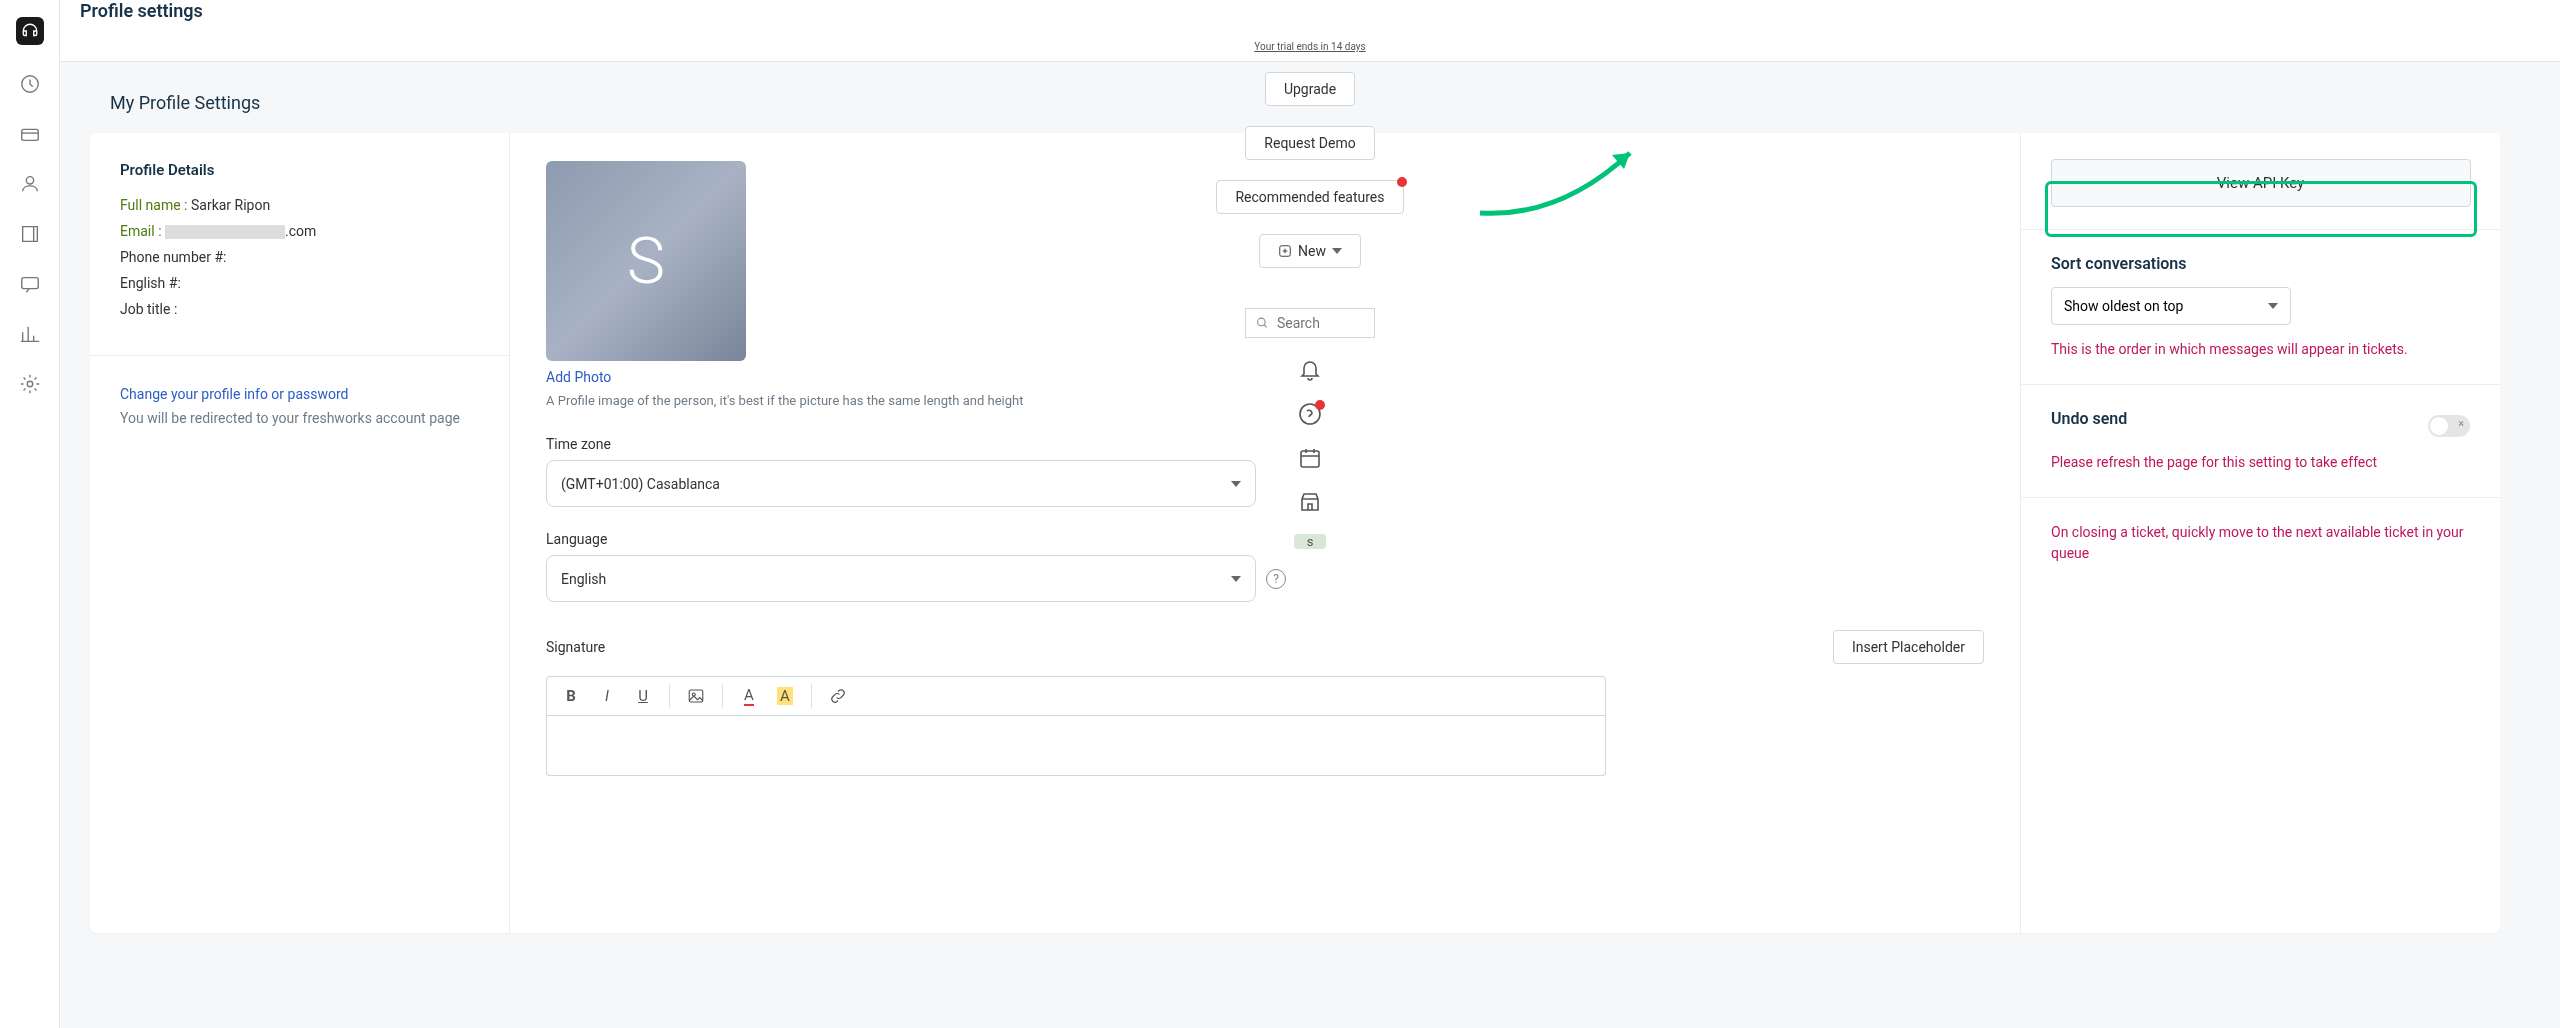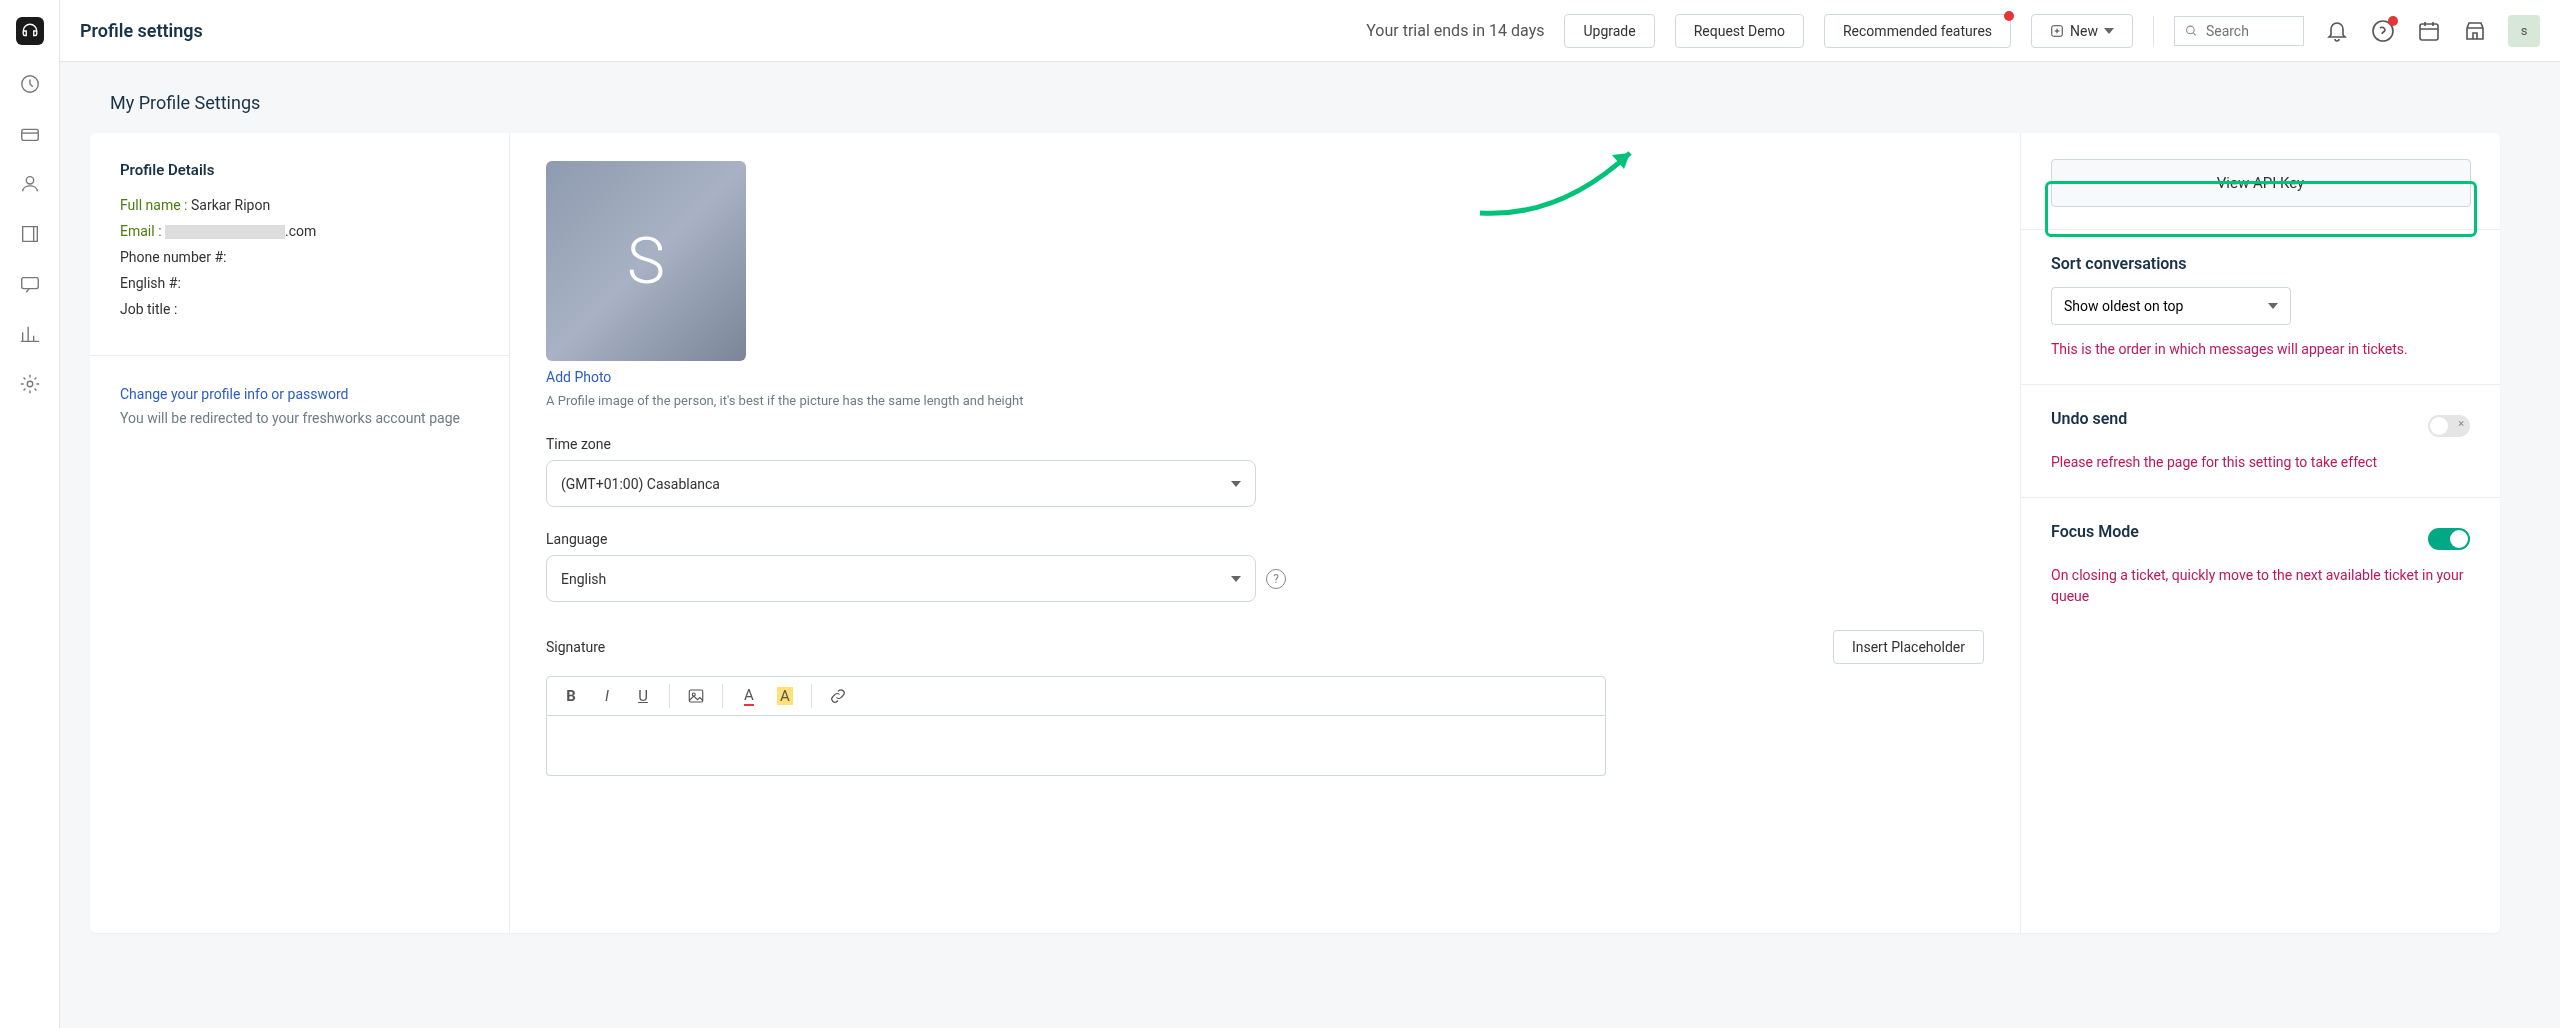--- a/index.html
+++ b/index.html
@@ -4,23 +4,23 @@
 <style>
 * { margin: 0; padding: 0; box-sizing: border-box; font-family: -apple-system, BlinkMacSystemFont, "Segoe UI", Roboto, sans-serif; }
 body { background: #f5f7f9; width: 2560px; height: 1028px; overflow: hidden; }
 
 .sidebar { position: fixed; left: 0; top: 0; width: 60px; height: 100%; background: #fff; border-right: 1px solid #e5e5e5; display: flex; flex-direction: column; align-items: center; padding-top: 17px; gap: 28px; }
 .sidebar-logo { width: 28px; height: 28px; background: #1a1a1a; border-radius: 6px; display: flex; align-items: center; justify-content: center; }
 .sidebar-icon { width: 22px; height: 22px; display: flex; align-items: center; justify-content: center; color: #777; cursor: pointer; }
 .sidebar-icon svg { width: 22px; height: 22px; stroke: #777; fill: none; stroke-width: 1.5; }
 
 .main { margin-left: 60px; height: 100%; }
-.topbar { height: 62px; background: #fff; border-bottom: 1px solid #e5e5e5; display: flex; align-items: center; padding: 0 20px; gap: 20px; }
+.topbar { height: 62px; background: #fff; border-bottom: 1px solid #e5e5e5; display: flex; align-items: center; padding: 0 20px; gap: 20px; flex-direction: column; }
 .page-title { font-size: 18px; font-weight: 600; color: #183247; margin-right: auto; }
-.trial-text { font-size: 16px; color: #555; }
+.trial-text { font-size: 10px; color: #555; text-decoration: underline; }
 .btn { padding: 8px 18px; font-size: 14px; border: 1px solid #cfd7df; border-radius: 4px; background: #fff; color: #333; cursor: pointer; position: relative; }
 .btn-rec { padding-right: 18px; }
 .red-dot { position: absolute; top: -4px; right: -4px; width: 10px; height: 10px; background: #e43538; border-radius: 50%; }
 .btn-new { display: flex; align-items: center; gap: 6px; }
 .divider { width: 1px; height: 30px; background: #e5e5e5; }
 .search-box { display: flex; align-items: center; gap: 8px; border: 1px solid #cfd7df; border-radius: 0; padding: 6px 10px; width: 130px; }
 .search-box input { border: none; outline: none; font-size: 14px; width: 100%; color: #888; }
 .top-icon { width: 26px; height: 26px; display: flex; align-items: center; justify-content: center; color: #555; cursor: pointer; position: relative; }
 .top-icon svg { width: 24px; height: 24px; stroke: #555; fill: none; stroke-width: 1.6; }
 .avatar { width: 32px; height: 32px; background: #d8e8d8; border-radius: 4px; display: flex; align-items: center; justify-content: center; color: #555; font-size: 13px; }
@@ -288,26 +288,18 @@
 
         <div class="right-sec">
           <div class="right-head">
             <h3>Undo send</h3>
             <div class="toggle toggle-off"></div>
           </div>
           <div class="right-desc">Please refresh the page for this setting to take effect</div>
         </div>
 
         <div class="right-sec" style="border-bottom:none">
-          <div class="right-head">
-            <h3>Focus Mode</h3>
-            <div class="toggle toggle-on">
-              <svg class="check" viewBox="0 0 24 24">
-                  <path d="M5 12 l5 5 9-9" stroke="#00a886" stroke-width="3" fill="none"></path>
-                </svg>
-            </div>
-          </div>
           <div class="right-desc">On closing a ticket, quickly move to the next available ticket in your queue</div>
         </div>
       </div>
     </div>
   </div>
 </div>
 
 </body></html>

